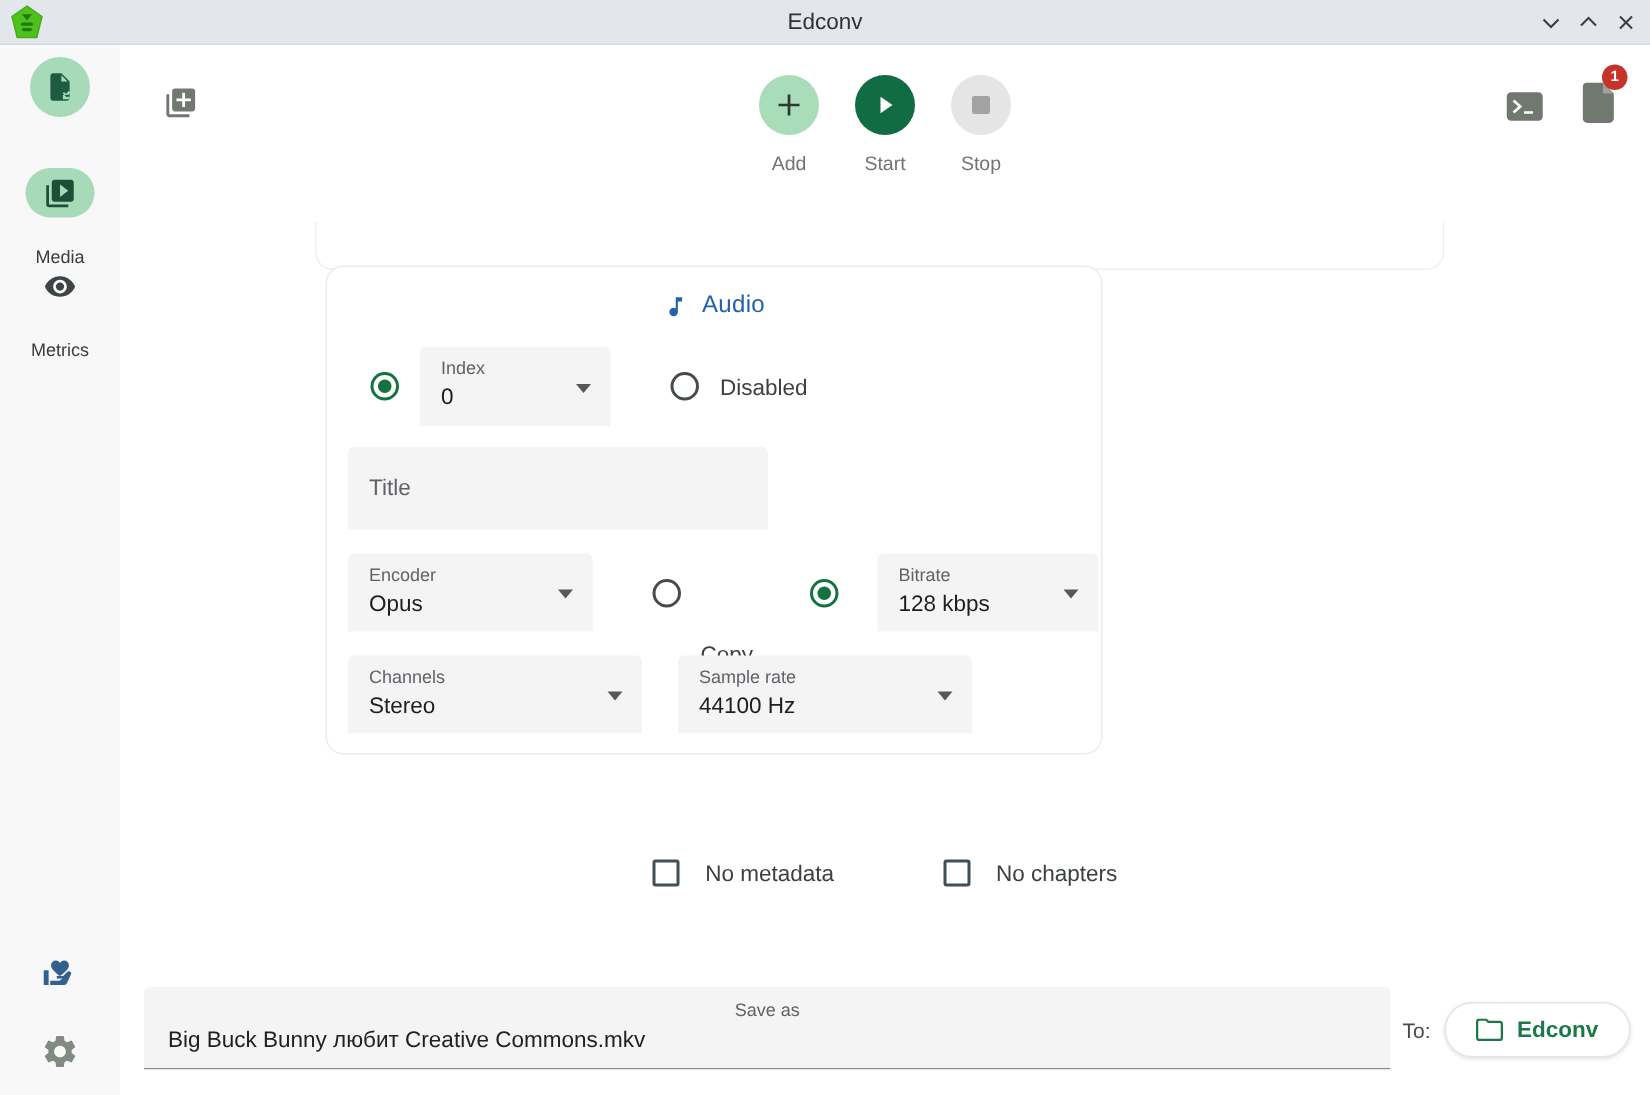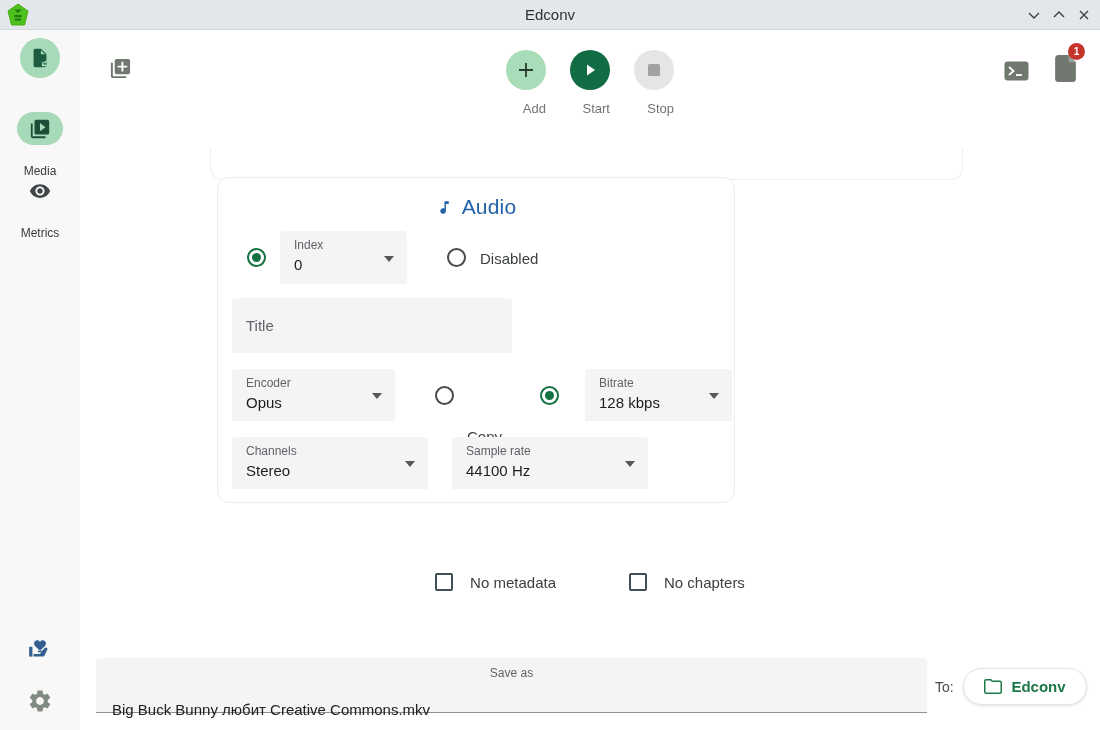--- a/index.html
+++ b/index.html
@@ -21,58 +21,58 @@
   .nav-pill.selected { background:#a6dab8; color:#1d4f38; }
   .nav-label { margin-top:19px; font-size:12px; color:#3b3b3b; }
   .side-bottom-icon { position:absolute; left:0; width:80px; display:flex; justify-content:center; }
 
   
   .main { position:absolute; top:30px; left:80px; width:1020px; height:700px; background:#fff; }
 
   
   .tb-library-add { position:absolute; left:29px; top:27px; color:#70786f; }
   .tb-center { position:absolute; left:0; right:0; top:20px; display:flex; justify-content:center; gap:24px; }
-  .tb-btn { display:flex; flex-direction:column; align-items:flex-end; width:40px; cursor:pointer; }
+  .tb-btn { display:flex; flex-direction:column; align-items:center; width:40px; cursor:pointer; }
   .tb-circle { width:40px; height:40px; border-radius:50%; display:flex; align-items:center; justify-content:center; }
   .tb-circle.add { background:#a9dcb9; color:#2b3a2f; }
   .tb-circle.start { background:#116c43; color:#fff; }
   .tb-circle.stop { background:#e5e5e5; color:#9d9d9d; }
   .tb-label { margin-top:11px; font-size:13px; color:#737373; }
   .tb-right { position:absolute; right:24px; top:25px; display:flex; align-items:flex-start; gap:26px; }
   .tb-icon { color:#70786f; position:relative; }
   .badge { position:absolute; top:-12px; right:-9px; min-width:17px; height:17px; border-radius:50%; background:#c5342b; color:#fff; font-size:10px; font-weight:bold; display:flex; align-items:center; justify-content:center; }
 
   
   .card-partial { position:absolute; left:130px; top:118px; width:753px; height:32px; border:1px solid #efefef; border-top:none; border-radius:0 0 12px 12px; background:#fff; }
 
   
   .card-audio { position:absolute; left:137px; top:147px; width:518px; height:326px; border:1px solid #ececec; border-radius:12px; background:#fff; }
   .card-header { position:absolute; top:17px; left:0; width:100%; display:flex; align-items:center; justify-content:center; gap:9px; color:#2262a8; }
-  .card-header-label { font-size:21px; font-weight:500; letter-spacing:.2px; }
+  .card-header-label { font-size:16px; font-weight:500; letter-spacing:.2px; }
 
   .field { background:#f4f4f4; border-radius:4px 4px 0 0; position:absolute; padding:7px 14px 0 14px; }
   .field-label { font-size:12px; color:#5f6368; }
   .field-value { font-size:15px; color:#1e1e1e; margin-top:4px; }
   .field-arrow { position:absolute; right:13px; top:50%; margin-top:-2px; width:0; height:0; border-left:5px solid transparent; border-right:5px solid transparent; border-top:6px solid #575757; }
   .field-placeholder { font-size:15px; color:#5f6368; }
 
   .radio { width:19px; height:19px; border-radius:50%; border:2px solid #454b4e; flex:none; position:relative; background:#fff; }
   .radio.selected { border-color:#147140; }
   .radio.selected::after { content:""; position:absolute; left:3px; top:3px; width:9px; height:9px; border-radius:50%; background:#147140; }
 
   .ctl-label { font-size:15px; color:#3c4043; }
 
   .checkbox-row { position:absolute; left:0; width:100%; top:543px; display:flex; justify-content:center; gap:73px; }
   .check-item { display:flex; align-items:center; gap:17px; cursor:pointer; }
   .checkbox { width:18px; height:18px; border:2px solid #414f56; border-radius:2px; background:#fff; flex:none; }
 
   
   .save-field { position:absolute; left:16px; top:628px; width:831px; height:55px; background:#f4f4f4; border-radius:4px 4px 0 0; border-bottom:1px solid #8f8f8f; padding:8px 16px 0 16px; }
   .save-label { font-size:12px; color:#5f6368;text-align:center; }
-  .save-value { font-size:15px; color:#202124; margin-top:21px; }
+  .save-value { font-size:15px; color:#202124; margin-top:5px; }
   .to-label { position:absolute; left:855px; top:649px; font-size:14px; color:#4a4a4a; }
   .dir-btn { position:absolute; left:883px; top:638px; width:124px; height:37px; border-radius:19px; background:#fff; border:1px solid #e4e4e4; box-shadow:0 1px 3px rgba(0,0,0,.12); display:flex; align-items:center; justify-content:center; gap:9px; color:#1b7948; cursor:pointer; }
   .dir-btn-label { font-size:15px; font-weight:bold; color:#1b7948; }
 
   svg { display:block; }
 </style>
 </head>
 <body>
 
 <div id="app">

